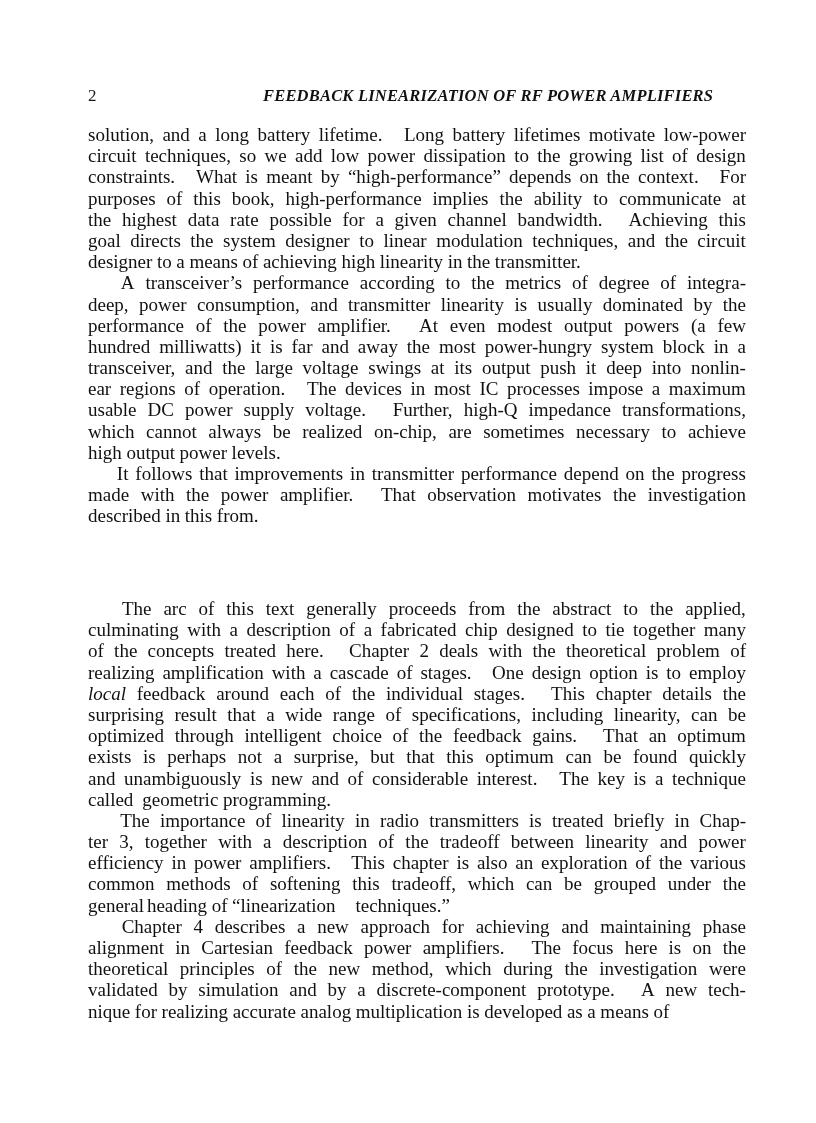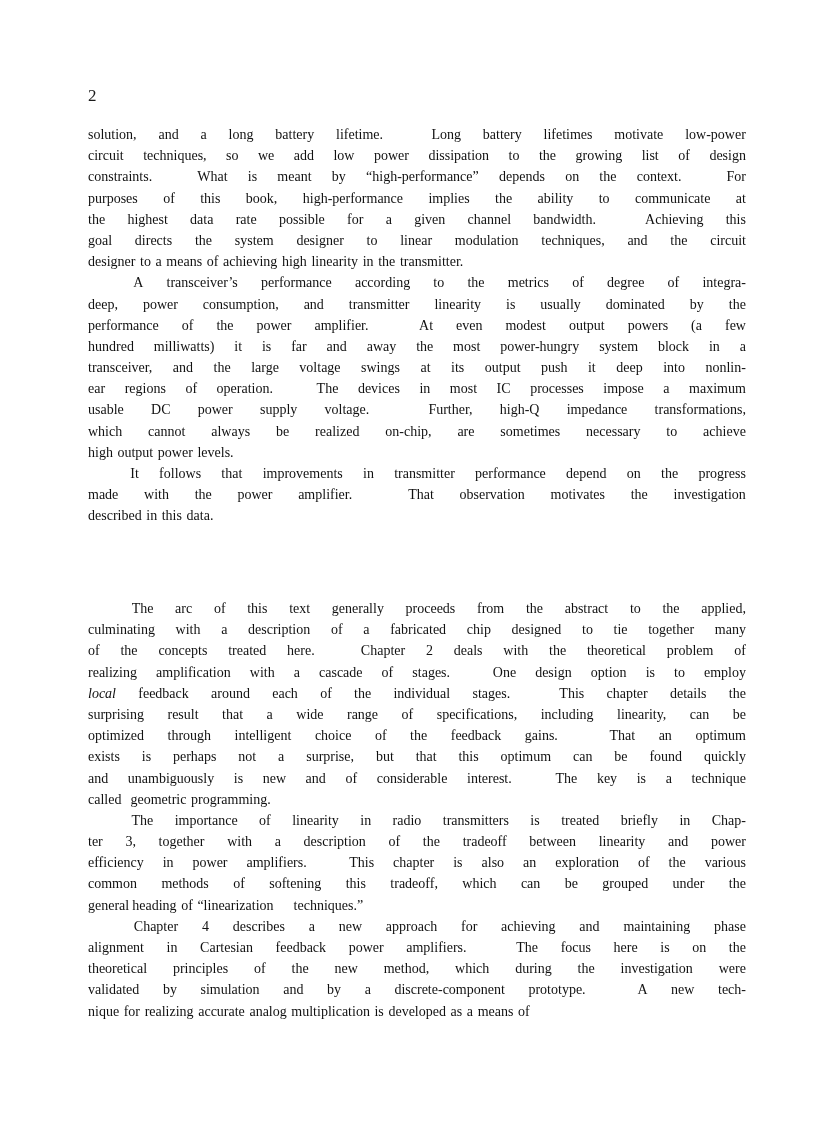--- a/index.html
+++ b/index.html
@@ -56,21 +56,21 @@
 
   .para {
     margin: 0;
     padding: 0;
   }
   .para + .para { margin-top: 0px; }
 
   
   .line {
     display: flex;
-    font-size: 14px;
+    font-size: 19px;
     line-height: 21.2px;
     height: 21.2px;
     white-space: pre;
     color: #111111;
   }
   
   .line.just {
     justify-content: space-between;
   }
   
@@ -111,20 +111,21 @@
     width: 658px;
   }
 </style>
 </head>
 <body>
 
 <div class="page">
 
   <div class="running-head">
     <span class="folio">2</span>
+    <span class="head-title">FEEDBACK LINEARIZATION OF RF POWER AMPLIFIERS</span>
   </div>
 
   <div class="body-block" id="body-top">
       <div class="para">
         <div class="line just"><span class="w">solution,</span><span class="w">and</span><span class="w">a</span><span class="w">long</span><span class="w">battery</span><span class="w">lifetime.</span><span class="sp"></span><span class="w">Long</span><span class="w">battery</span><span class="w">lifetimes</span><span class="w">motivate</span><span class="w">low-power</span></div>
         <div class="line just"><span class="w">circuit</span><span class="w">techniques,</span><span class="w">so</span><span class="w">we</span><span class="w">add</span><span class="w">low</span><span class="w">power</span><span class="w">dissipation</span><span class="w">to</span><span class="w">the</span><span class="w">growing</span><span class="w">list</span><span class="w">of</span><span class="w">design</span></div>
         <div class="line just"><span class="w">constraints.</span><span class="sp"></span><span class="w">What</span><span class="w">is</span><span class="w">meant</span><span class="w">by</span><span class="w">“high-performance”</span><span class="w">depends</span><span class="w">on</span><span class="w">the</span><span class="w">context.</span><span class="sp"></span><span class="w">For</span></div>
         <div class="line just"><span class="w">purposes</span><span class="w">of</span><span class="w">this</span><span class="w">book,</span><span class="w">high-performance</span><span class="w">implies</span><span class="w">the</span><span class="w">ability</span><span class="w">to</span><span class="w">communicate</span><span class="w">at</span></div>
         <div class="line just"><span class="w">the</span><span class="w">highest</span><span class="w">data</span><span class="w">rate</span><span class="w">possible</span><span class="w">for</span><span class="w">a</span><span class="w">given</span><span class="w">channel</span><span class="w">bandwidth.</span><span class="sp"></span><span class="w">Achieving</span><span class="w">this</span></div>
         <div class="line just"><span class="w">goal</span><span class="w">directs</span><span class="w">the</span><span class="w">system</span><span class="w">designer</span><span class="w">to</span><span class="w">linear</span><span class="w">modulation</span><span class="w">techniques,</span><span class="w">and</span><span class="w">the</span><span class="w">circuit</span></div>
@@ -137,21 +138,21 @@
         <div class="line just"><span class="w">hundred</span><span class="w">milliwatts)</span><span class="w">it</span><span class="w">is</span><span class="w">far</span><span class="w">and</span><span class="w">away</span><span class="w">the</span><span class="w">most</span><span class="w">power-hungry</span><span class="w">system</span><span class="w">block</span><span class="w">in</span><span class="w">a</span></div>
         <div class="line just"><span class="w">transceiver,</span><span class="w">and</span><span class="w">the</span><span class="w">large</span><span class="w">voltage</span><span class="w">swings</span><span class="w">at</span><span class="w">its</span><span class="w">output</span><span class="w">push</span><span class="w">it</span><span class="w">deep</span><span class="w">into</span><span class="w">nonlin-</span></div>
         <div class="line just"><span class="w">ear</span><span class="w">regions</span><span class="w">of</span><span class="w">operation.</span><span class="sp"></span><span class="w">The</span><span class="w">devices</span><span class="w">in</span><span class="w">most</span><span class="w">IC</span><span class="w">processes</span><span class="w">impose</span><span class="w">a</span><span class="w">maximum</span></div>
         <div class="line just"><span class="w">usable</span><span class="w">DC</span><span class="w">power</span><span class="w">supply</span><span class="w">voltage.</span><span class="sp"></span><span class="w">Further,</span><span class="w">high-Q</span><span class="w">impedance</span><span class="w">transformations,</span></div>
         <div class="line just"><span class="w">which</span><span class="w">cannot</span><span class="w">always</span><span class="w">be</span><span class="w">realized</span><span class="w">on-chip,</span><span class="w">are</span><span class="w">sometimes</span><span class="w">necessary</span><span class="w">to</span><span class="w">achieve</span></div>
         <div class="line flush"><span class="w">high</span><span class="w" style="margin-left: 4.6px;">output</span><span class="w" style="margin-left: 4.6px;">power</span><span class="w" style="margin-left: 4.6px;">levels.</span></div>
       </div>
       <div class="para">
         <div class="line just"><span class="indent"></span><span class="w">It</span><span class="w">follows</span><span class="w">that</span><span class="w">improvements</span><span class="w">in</span><span class="w">transmitter</span><span class="w">performance</span><span class="w">depend</span><span class="w">on</span><span class="w">the</span><span class="w">progress</span></div>
         <div class="line just"><span class="w">made</span><span class="w">with</span><span class="w">the</span><span class="w">power</span><span class="w">amplifier.</span><span class="sp"></span><span class="w">That</span><span class="w">observation</span><span class="w">motivates</span><span class="w">the</span><span class="w">investigation</span></div>
-        <div class="line flush"><span class="w">described</span><span class="w" style="margin-left: 4.6px;">in</span><span class="w" style="margin-left: 4.6px;">this</span><span class="w" style="margin-left: 4.6px;">data.</span></div>
+        <div class="line flush"><span class="w">described</span><span class="w" style="margin-left: 4.6px;">in</span><span class="w" style="margin-left: 4.6px;">this</span><span class="w" style="margin-left: 4.6px;">from.</span></div>
       </div>
     </div>
 
 
   <div class="body-block second" id="body-bottom">
       <div class="para">
         <div class="line just"><span class="indent"></span><span class="w">The</span><span class="w">arc</span><span class="w">of</span><span class="w">this</span><span class="w">text</span><span class="w">generally</span><span class="w">proceeds</span><span class="w">from</span><span class="w">the</span><span class="w">abstract</span><span class="w">to</span><span class="w">the</span><span class="w">applied,</span></div>
         <div class="line just"><span class="w">culminating</span><span class="w">with</span><span class="w">a</span><span class="w">description</span><span class="w">of</span><span class="w">a</span><span class="w">fabricated</span><span class="w">chip</span><span class="w">designed</span><span class="w">to</span><span class="w">tie</span><span class="w">together</span><span class="w">many</span></div>
         <div class="line just"><span class="w">of</span><span class="w">the</span><span class="w">concepts</span><span class="w">treated</span><span class="w">here.</span><span class="sp"></span><span class="w">Chapter</span><span class="w">2</span><span class="w">deals</span><span class="w">with</span><span class="w">the</span><span class="w">theoretical</span><span class="w">problem</span><span class="w">of</span></div>
         <div class="line just"><span class="w">realizing</span><span class="w">amplification</span><span class="w">with</span><span class="w">a</span><span class="w">cascade</span><span class="w">of</span><span class="w">stages.</span><span class="sp"></span><span class="w">One</span><span class="w">design</span><span class="w">option</span><span class="w">is</span><span class="w">to</span><span class="w">employ</span></div>

